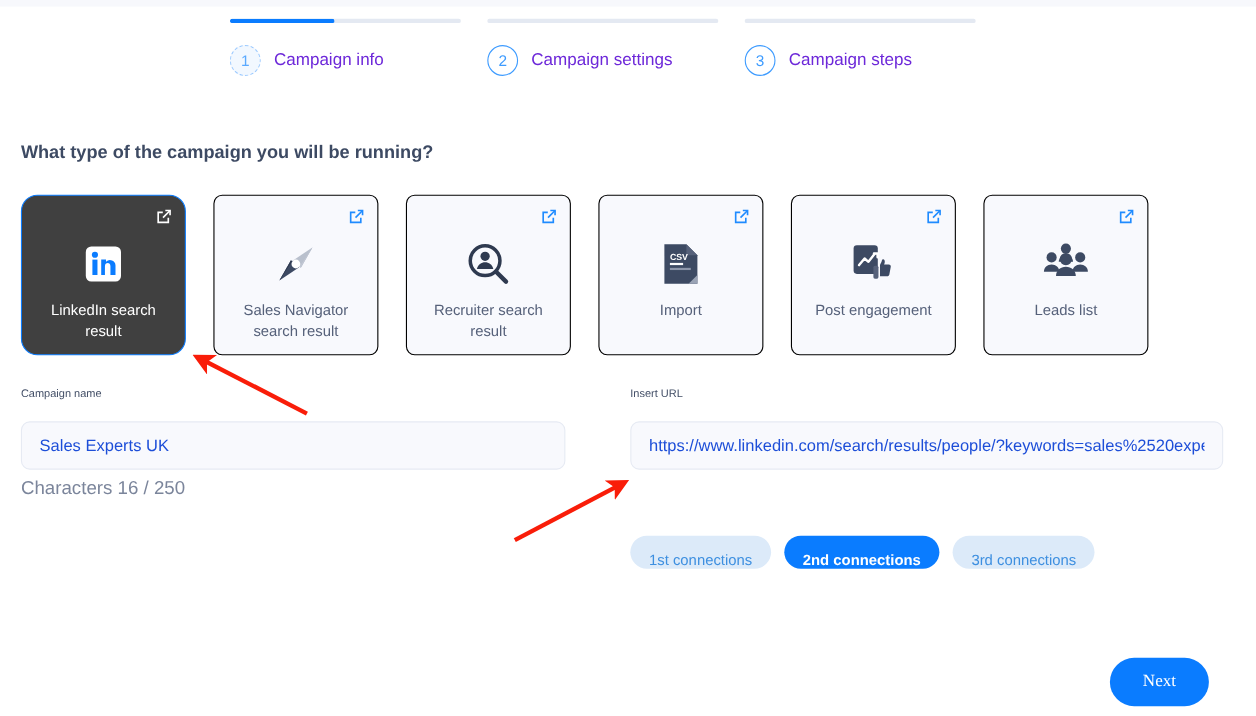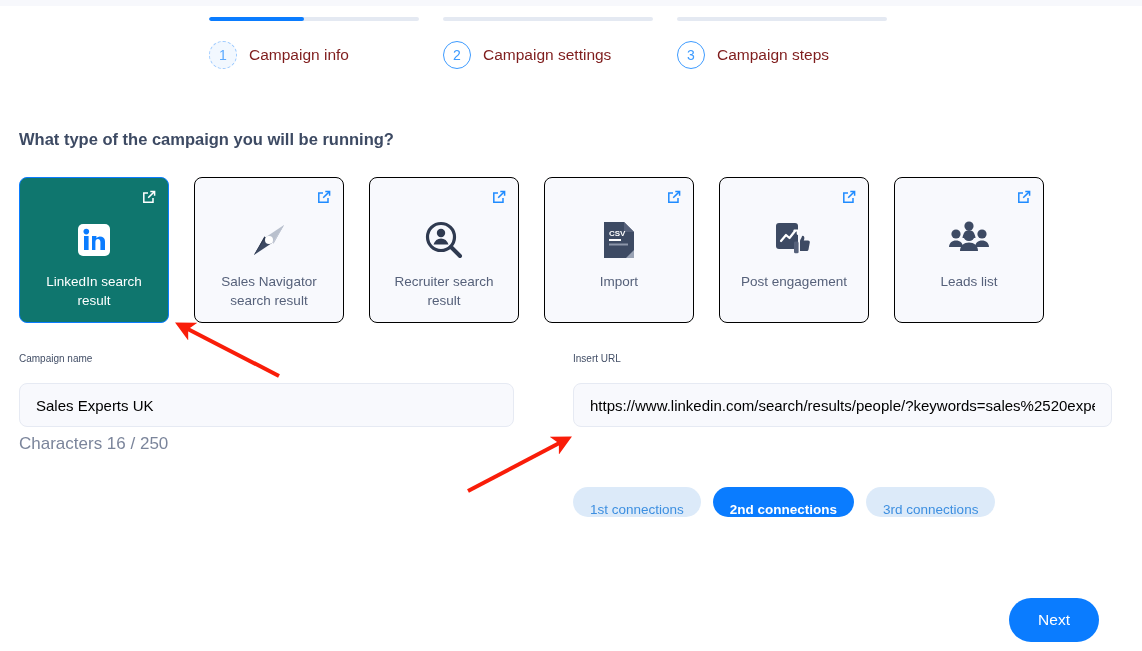--- a/index.html
+++ b/index.html
@@ -69,21 +69,21 @@
     color: #5aa9ff;
   }
   .step-circle.idle {
     border: 1.5px solid #3d9bff;
     background: #ffffff;
     color: #3d9bff;
   }
   .step-label {
     margin-left: 12px;
     font-size: 15.5px;
-    color: #7f1d1d;
+    color: #6d28d9;
     white-space: nowrap;
   }
 
   
   .question {
     position: absolute;
     left: 19px; top: 130px;
     font-size: 16.5px;
     font-weight: bold;
     color: #3d4a63;
@@ -104,22 +104,23 @@
     border-radius: 8px;
     background: #f8f9fd;
     border: 1px solid #000000;
     display: flex;
     flex-direction: column;
     align-items: center;
     justify-content: flex-start;
     cursor: pointer;
   }
   .card.selected {
-    background: #0f766e;
+    background: #404040;
     border-color: #0a7cff;
+    border-radius: 15px;
   }
   .card-ext {
     position: absolute;
     top: 12px; right: 12px;
     width: 14px; height: 14px;
   }
   .card-icon {
     margin-top: 40px;
     height: 44px;
     display: flex;
@@ -142,21 +143,21 @@
     font-size: 10px;
     color: #424e66;
   }
   .text-input {
     position: absolute;
     border-radius: 8px;
     background: #f8f9fd;
     border: 1px solid #e6eaf3;
     font-family: "Liberation Sans", sans-serif;
     font-size: 15px;
-    color: #000000;
+    color: #1d4ed8;
     padding: 16px 16px;
     outline: none;
   }
   .char-count {
     position: absolute;
     font-size: 17px;
     color: #7b859b;
   }
 
   
@@ -186,21 +187,21 @@
 
   
   .next-btn {
     position: absolute;
     left: 1009px; top: 598px;
     width: 90px; height: 44px;
     border-radius: 22px;
     background: #0a7cff;
     color: #ffffff;
     font-size: 15.5px;
-    font-family: Liberation Sans, sans-serif;
+    font-family: Liberation Serif, serif;
     border: none;
     cursor: pointer;
   }
 
   
   .arrows {
     position: absolute;
     left: 0; top: 0;
     width: 1142px; height: 651px;
     pointer-events: none;

